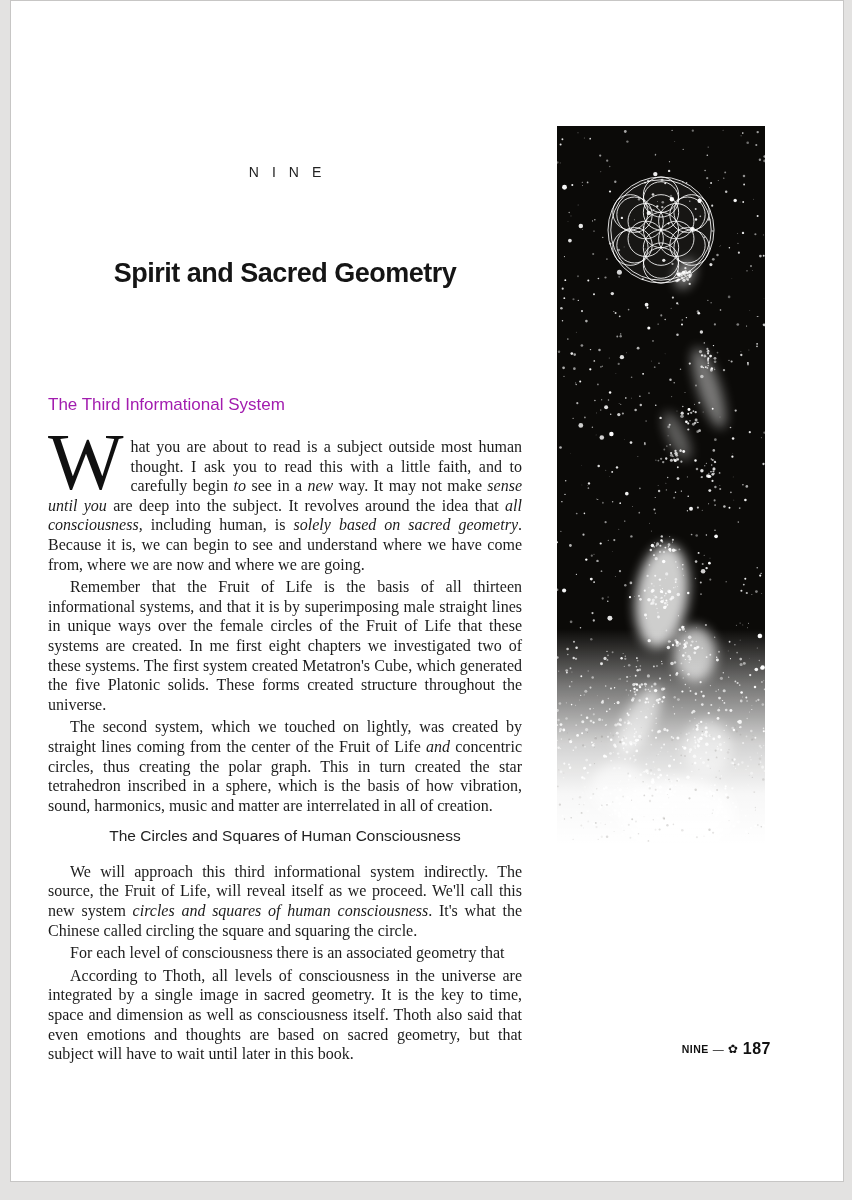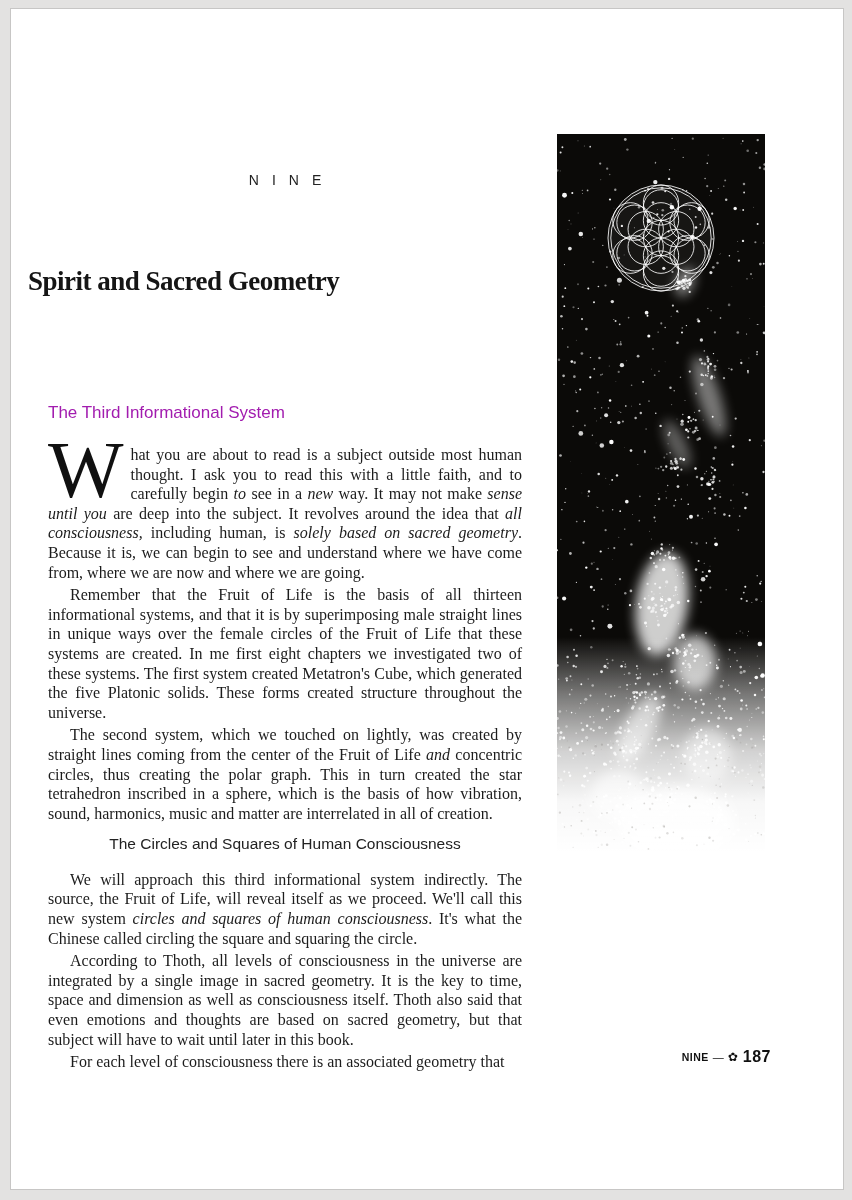--- a/index.html
+++ b/index.html
@@ -4,33 +4,34 @@
 <style>
   html,body{margin:0;padding:0;}
   body{
     width:852px;height:1200px;
     background:#e3e2e1;
     font-family:"Liberation Serif",serif;
     -webkit-font-smoothing:antialiased;
   }
   .canvas{position:relative;width:852px;height:1200px;background:#e3e2e1;overflow:hidden;}
   .page{
-    position:absolute;left:10px;top:8px;width:832px;height:1180px;
+    position:absolute;left:10px;top:0;width:832px;height:1180px;
     background:#ffffff;border:1px solid #c7c6c5;box-sizing:content-box;
   }
   .chapter-head{
     position:absolute;top:163px;left:37px;width:474px;
     text-align:center;
     font-family:"Liberation Sans",sans-serif;
     font-size:14px;font-weight:500;color:#222;
     letter-spacing:13px;text-indent:13px;
   }
   .title{
     position:absolute;top:257px;left:17px;width:514px;margin:0;
-    font-family:Liberation Serif, serif;
+    text-align:center;
+    font-family:Liberation Sans, sans-serif;
     font-size:27px;font-weight:700;letter-spacing:-0.5px;color:#151515;
   }
   .section-heading{
     position:absolute;top:393px;left:37px;width:474px;
     text-align:left;
     font-family:"Liberation Sans",sans-serif;
     font-size:17px;line-height:21px;color:#a21caf;
   }
   .article{
     position:absolute;top:436px;left:37px;width:474px;
@@ -76,22 +77,22 @@
     <div class="section-heading">
       <div>The Third Informational System</div>
     </div>
 
     <div class="article" id="article">
         <p class="body-para first"><span class="dropcap">W</span><span>hat you are about to read is a subject outside most human thought.  I ask you to read this with a little faith, and to carefully begin </span><em>to</em><span> see in a </span><em>new</em><span> way. It may not make </span><em>sense until you</em><span> are deep into the subject. It revolves around the idea that </span><em>all consciousness,</em><span> including human, is </span><em>solely based on sacred geometry</em><span>. Because it is, we can begin to see and understand where we have come from, where we are now and where we are going.</span></p>
         <p class="body-para indent"><span>Remember that the Fruit of Life is the basis of all thirteen informational systems, and that it is by superimposing male straight lines in unique ways over the female circles of the Fruit of Life that these systems are created. In me first eight chapters we investigated two of these systems.  The first system created Metatron's Cube, which generated the five Platonic solids.  These forms created structure throughout the universe.</span></p>
         <p class="body-para indent"><span>The second system, which we touched on lightly, was created by straight lines coming from the center of the Fruit of Life </span><em>and</em><span> concentric circles, thus creating the polar graph.  This in turn created the star tetrahedron inscribed in a sphere, which is the basis of how vibration, sound, harmonics, music and matter are interrelated in all of creation.</span></p>
         <h3 class="subheading">The Circles and Squares of Human Consciousness</h3>
         <p class="body-para indent"><span>We will approach this third informational system indirectly.  The source, the Fruit of Life, will reveal itself as we proceed. We'll call this new system </span><em>circles and squares of human consciousness</em><span>.  It's what the Chinese called circling the square and squaring the circle.</span></p>
+        <p class="body-para indent"><span>For each level of consciousness there is an associated geometry that</span></p>
         <p class="body-para indent"><span>According to Thoth, all levels of consciousness in the universe are integrated by a single image in sacred geometry.  It is the key to time, space and dimension as well as consciousness itself.  Thoth also said that even emotions and thoughts are based on sacred geometry, but that subject will have to wait until later in this book.</span></p>
-        <p class="body-para indent"><span>For each level of consciousness there is an associated geometry that</span></p>
       </div>
 
     <div class="art-panel">
       <svg id="art-svg" width="208" height="718" viewBox="0 0 208 718">
           <defs>
             <filter id="nebBlur" x="-60%" y="-60%" width="220%" height="220%">
               <feGaussianBlur stdDeviation="6"></feGaussianBlur>
             </filter>
             <linearGradient id="fadeGrad" x1="0" y1="0" x2="0" y2="1">
               <stop offset="0" stop-color="#ffffff" stop-opacity="0"></stop>

